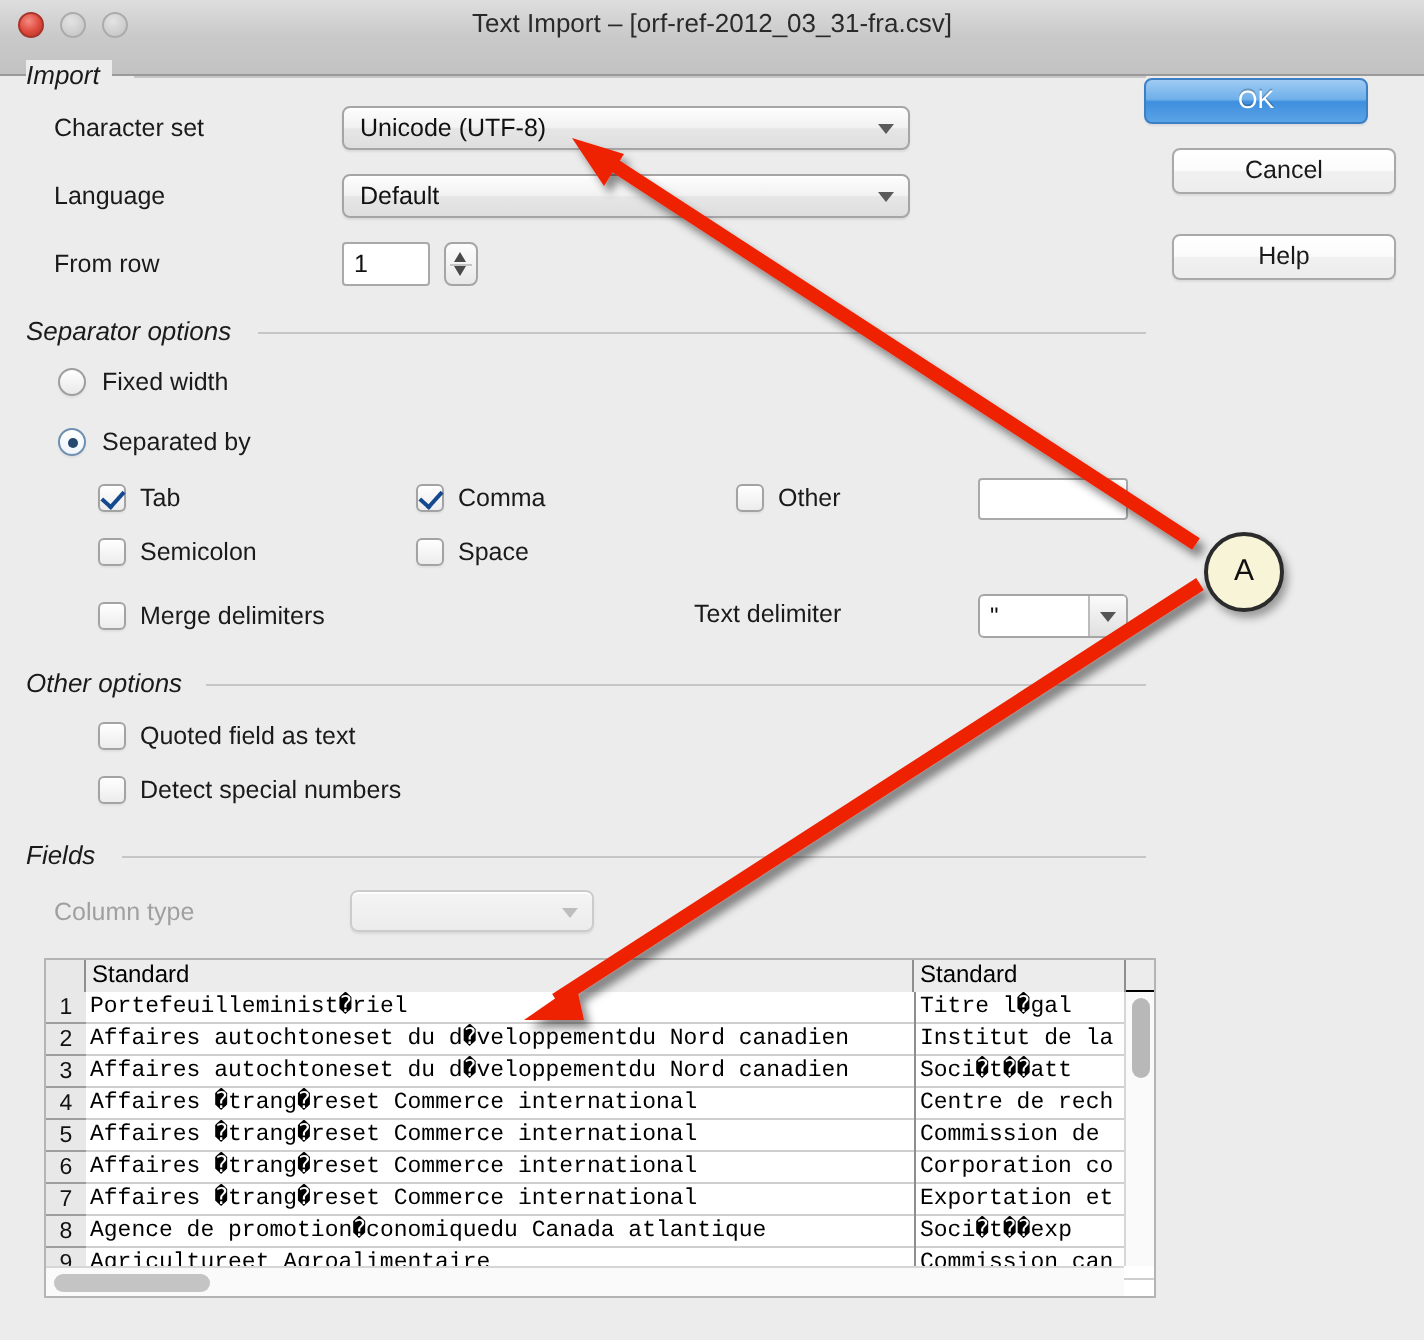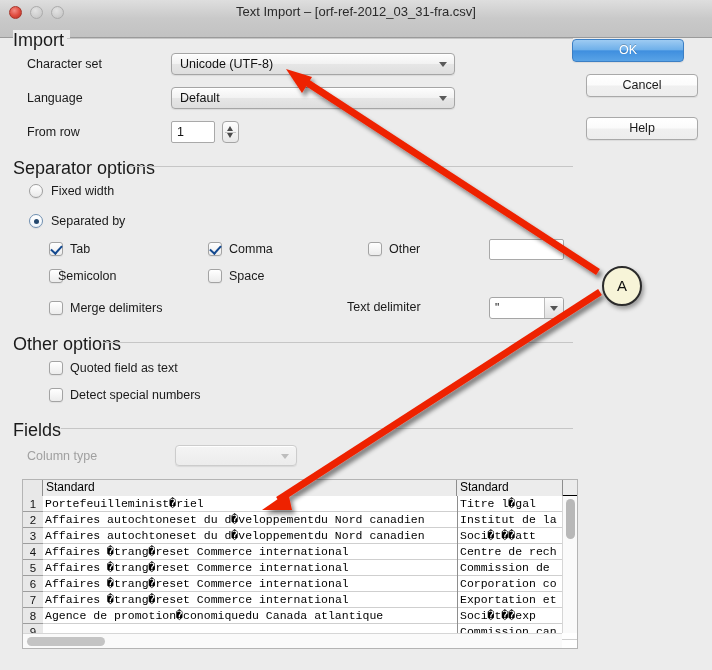--- a/index.html
+++ b/index.html
@@ -39,24 +39,25 @@
   }
   .light.min, .light.zoom {
     background: radial-gradient(circle at 40% 32%, #e3e3e3 0%, #cfcfcf 60%, #bcbcbc 100%);
     border: 1px solid #ababab;
   }
 
   
   .group { position: absolute; }
   .group .legend {
     position: absolute; left: 0; top: 0;
-    font-size: 18px; color: #1a1a1a;
+    font-size: 13px; color: #1a1a1a;
     background: #ececec;
     padding-right: 6px;
     white-space: nowrap;
+    font-style: italic;
   }
   .group .rule {
     position: absolute; top: 8px; height: 1px;
     background: #c6c6c6;
   }
 
   .label {
     position: absolute;
     font-size: 12.5px; color: #1a1a1a;
     white-space: nowrap;
@@ -373,21 +374,21 @@
   <div class="checkbox on" style="left:208px; top:242px;"></div>
   <div class="label" style="left:229px; top:242px;">Comma</div>
 
   <div class="checkbox" style="left:368px; top:242px;"></div>
   <div class="label" style="left:389px; top:242px;">Other</div>
   <div class="textfield" style="left:489px; top:239px; width:75px; height:21px;">
     <div class="val"></div>
   </div>
 
   <div class="checkbox" style="left:49px; top:269px;"></div>
-  <div class="label" style="left:58px; top:269px;text-align:center;">Semicolon</div>
+  <div class="label" style="left:70px; top:269px;text-align:center;">Semicolon</div>
 
   <div class="checkbox" style="left:208px; top:269px;"></div>
   <div class="label" style="left:229px; top:269px;">Space</div>
 
   <div class="checkbox" style="left:49px; top:301px;"></div>
   <div class="label" style="left:70px; top:301px;">Merge delimiters</div>
 
   <div class="label" style="left:347px; top:300px;">Text delimiter</div>
   <div class="combo2" style="left:489px; top:297px; width:75px; height:22px;">
     <div class="val">"</div>
@@ -462,20 +463,21 @@
         </div>
         <div class="cellrow" style="top: 112px;">
           <div class="cell c1" style="left: 0px; width: 414px;">Affaires �trang�reset Commerce international</div>
           <div class="cell c2" style="left: 414px; width: 106px;">Exportation et</div>
         </div>
         <div class="cellrow" style="top: 128px;">
           <div class="cell c1" style="left: 0px; width: 414px;">Agence de promotion�conomiquedu Canada atlantique</div>
           <div class="cell c2" style="left: 414px; width: 106px;">Soci�t��exp</div>
         </div>
         <div class="cellrow" style="top: 144px;">
+          <div class="cell c1" style="left: 0px; width: 414px;">Agricultureet Agroalimentaire</div>
           <div class="cell c2" style="left: 414px; width: 106px;">Commission can</div>
         </div>
       </div>
 
     <div class="vscroll">
       <div class="vthumb"></div>
     </div>
     <div class="hscroll">
       <div class="hthumb"></div>
     </div>

